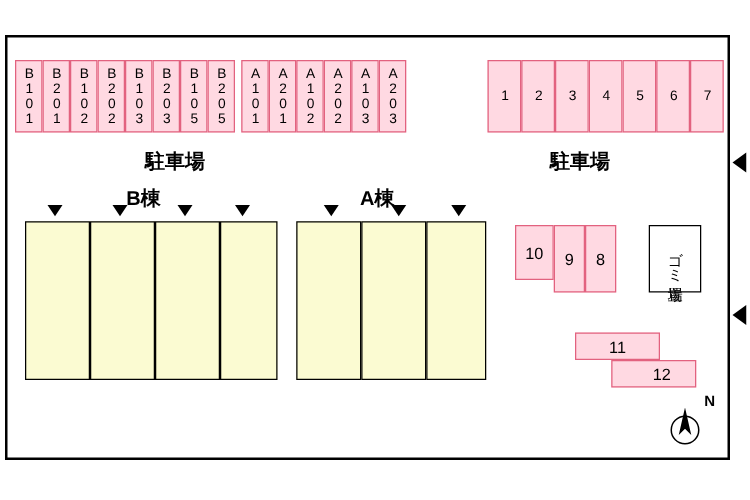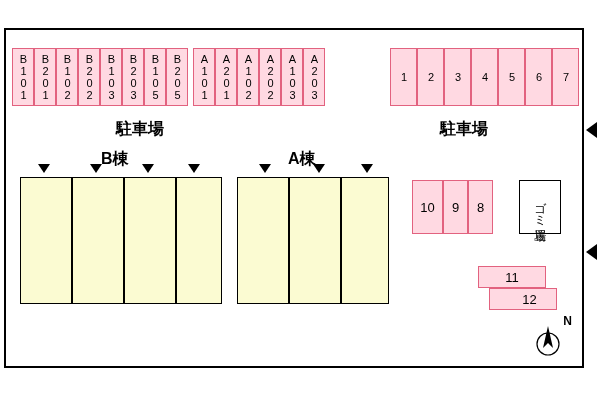--- a/index.html
+++ b/index.html
@@ -161,30 +161,30 @@
 
     <div class="label label-bold" style="left:282px; top:119px;">A棟</div>
     <div class="arrow-down" style="left:253px; top:134px;"></div>
     <div class="arrow-down" style="left:307px; top:134px;"></div>
     <div class="arrow-down" style="left:355px; top:134px;"></div>
 
     <div class="bldg-unit" style="left:231px; top:147px; width:52px; height:127px;"></div>
     <div class="bldg-unit" style="left:283px; top:147px; width:52px; height:127px;"></div>
     <div class="bldg-unit" style="left:335px; top:147px; width:48px; height:127px;"></div>
 
-    <div class="stall stall-h" style="left:406px; top:150px; width:31px; height:54px;">10</div>
+    <div class="stall stall-h" style="left:406px; top:150px; width:31px; height:44px;">10</div>
     <div class="stall stall-h" style="left:437px; top:150px; width:25px; height:54px;">9</div>
     <div class="stall stall-h" style="left:462px; top:150px; width:25px; height:54px;">8</div>
 
     <div class="facility" style="left:513px; top:150px; width:42px; height:54px;">
       <span class="vert2">ゴミ置場</span>
     </div>
 
 
-    <div class="stall stall-h" style="left:472px; top:236px; width:68px; height:22px;">11</div>
+    <div class="stall stall-h" style="left:454px; top:236px; width:68px; height:22px;">11</div>
     <div class="stall stall-h" style="left:483px; top:258px; width:68px; height:22px;padding-left:13px;">12</div>
 
     <div id="compass">
       <span class="compass-n">N</span>
       <svg width="46" height="46" viewBox="0 0 46 46">
         <circle cx="20" cy="28" r="11" fill="none" stroke="#000000" stroke-width="1.2"></circle>
         <polygon points="20,10 25,32 20,27 15,32" fill="#000000"></polygon>
         <line x1="20" y1="14" x2="20" y2="17" stroke="#000000" stroke-width="1"></line>
       </svg>
     </div>

